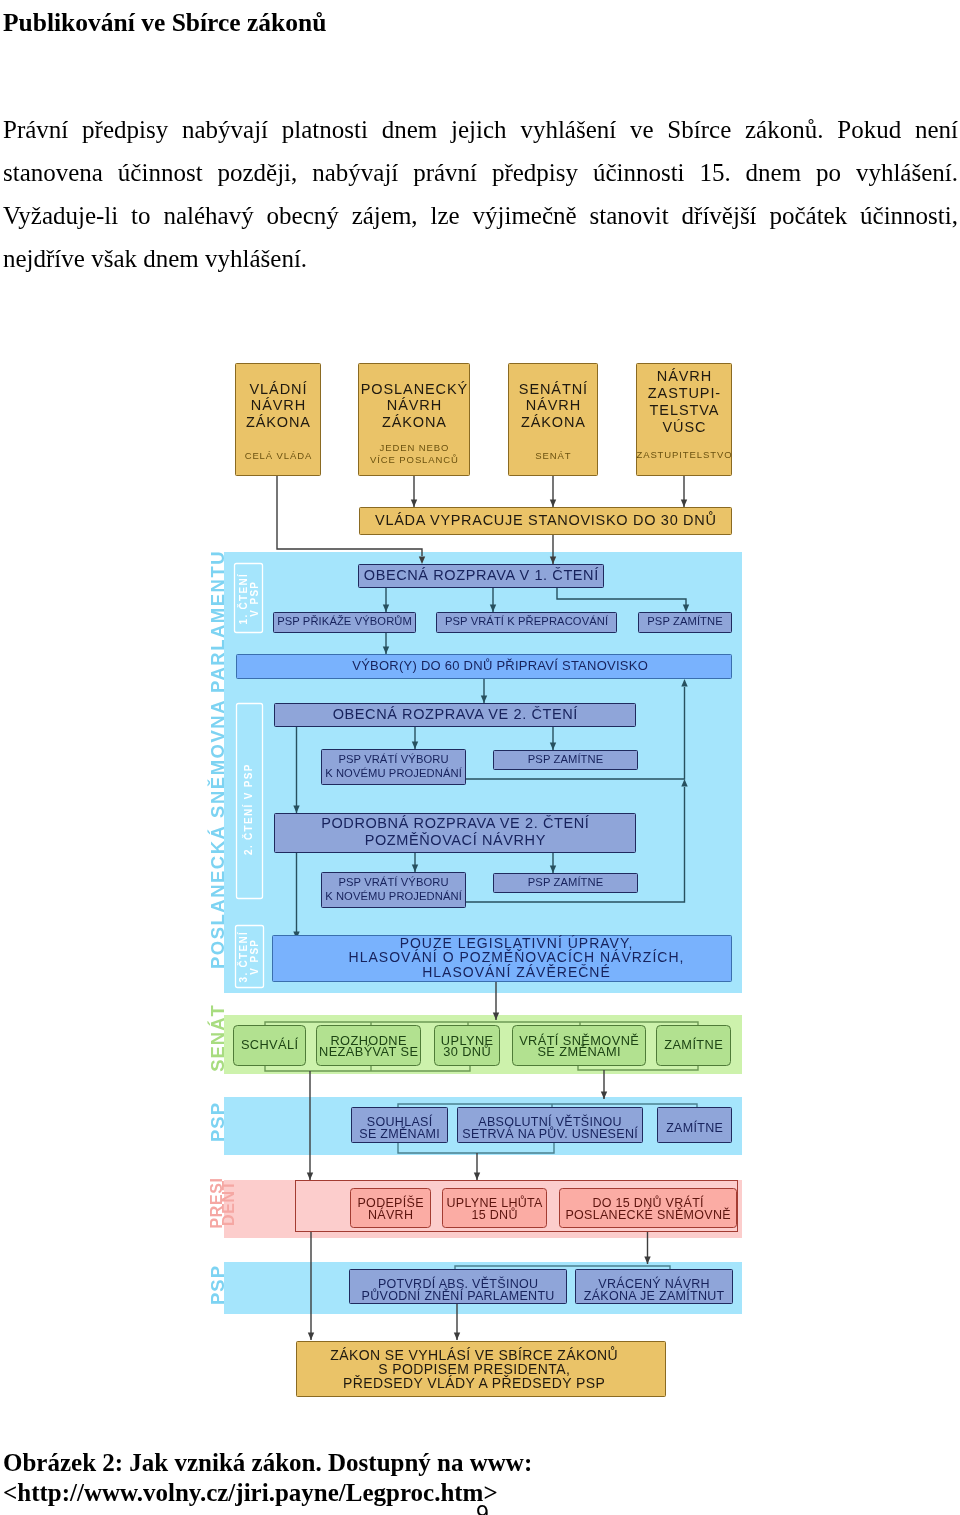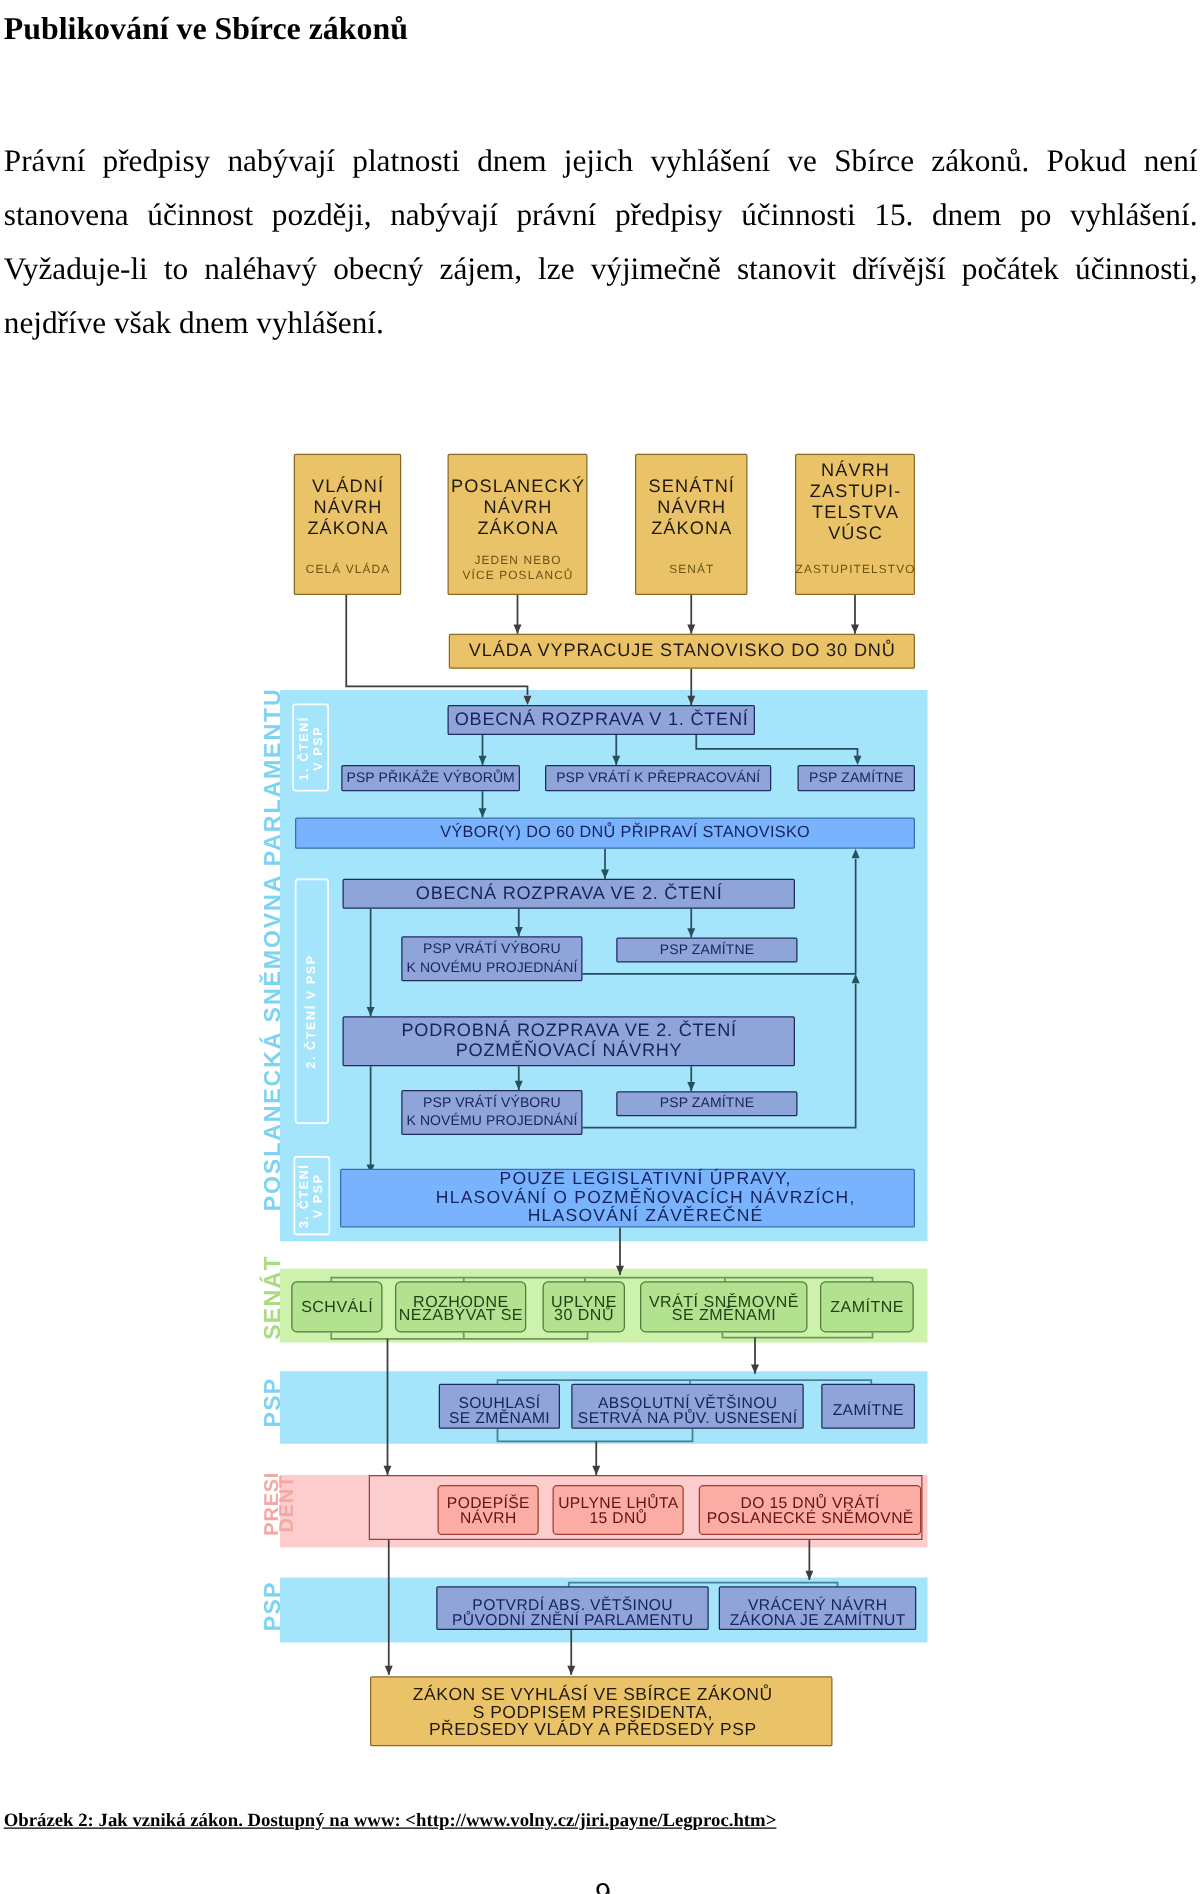--- a/index.html
+++ b/index.html
@@ -7,22 +7,22 @@
   body{width:960px;height:1515px;position:relative;overflow:hidden;
        font-family:"Liberation Serif", serif;color:#000;}
   .page{position:absolute;left:0;top:11px;width:960px;height:1515px;}
   
   #doc-title{position:absolute;left:3px;top:-2px;font-size:25.5px;font-weight:bold;
              letter-spacing:0px;line-height:1.1;}
   .para{position:absolute;left:3px;width:955px;font-size:25px;line-height:43px;
         text-align:justify;}
   #para1{top:57.5px;margin-top:39px;}
   #para2{top:255.5px;}
-  #caption{position:absolute;left:3px;top:1437px;width:954px;font-size:15px;
-           font-weight:bold;line-height:1.2;text-decoration:underline;}
+  #caption{position:absolute;left:3px;top:1437px;width:954px;font-size:25px;
+           font-weight:bold;line-height:1.2;}
   #pageno{position:absolute;left:0;top:1492px;width:965px;text-align:center;
           font-size:23px;font-family:"Liberation Sans",sans-serif;line-height:1;}
   
   #diagram{position:absolute;left:0;top:0;width:960px;height:1515px;
            font-family:"Liberation Sans",sans-serif;}
   #diagram svg{display:block;}
   .dtext{font-family:"Liberation Sans",sans-serif;text-anchor:middle;
          dominant-baseline:middle;}
 </style>
 </head>

